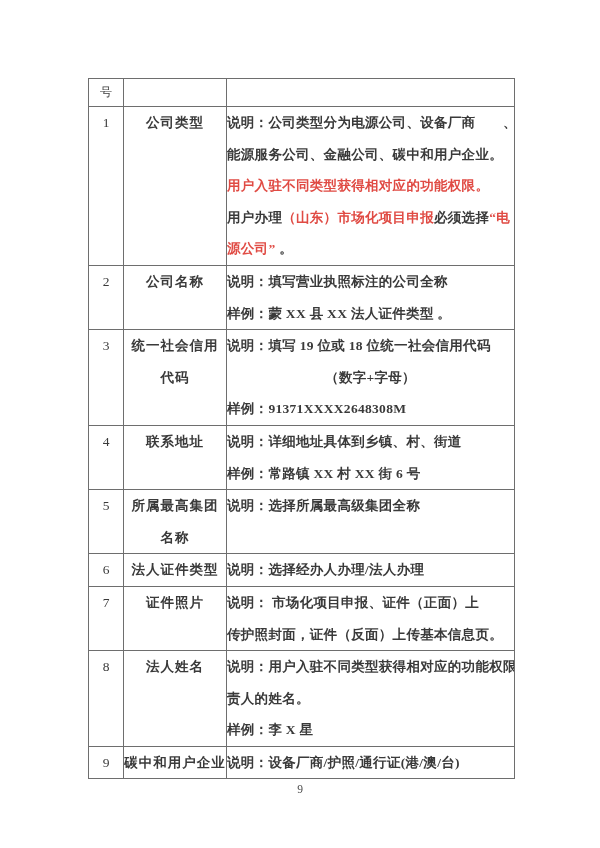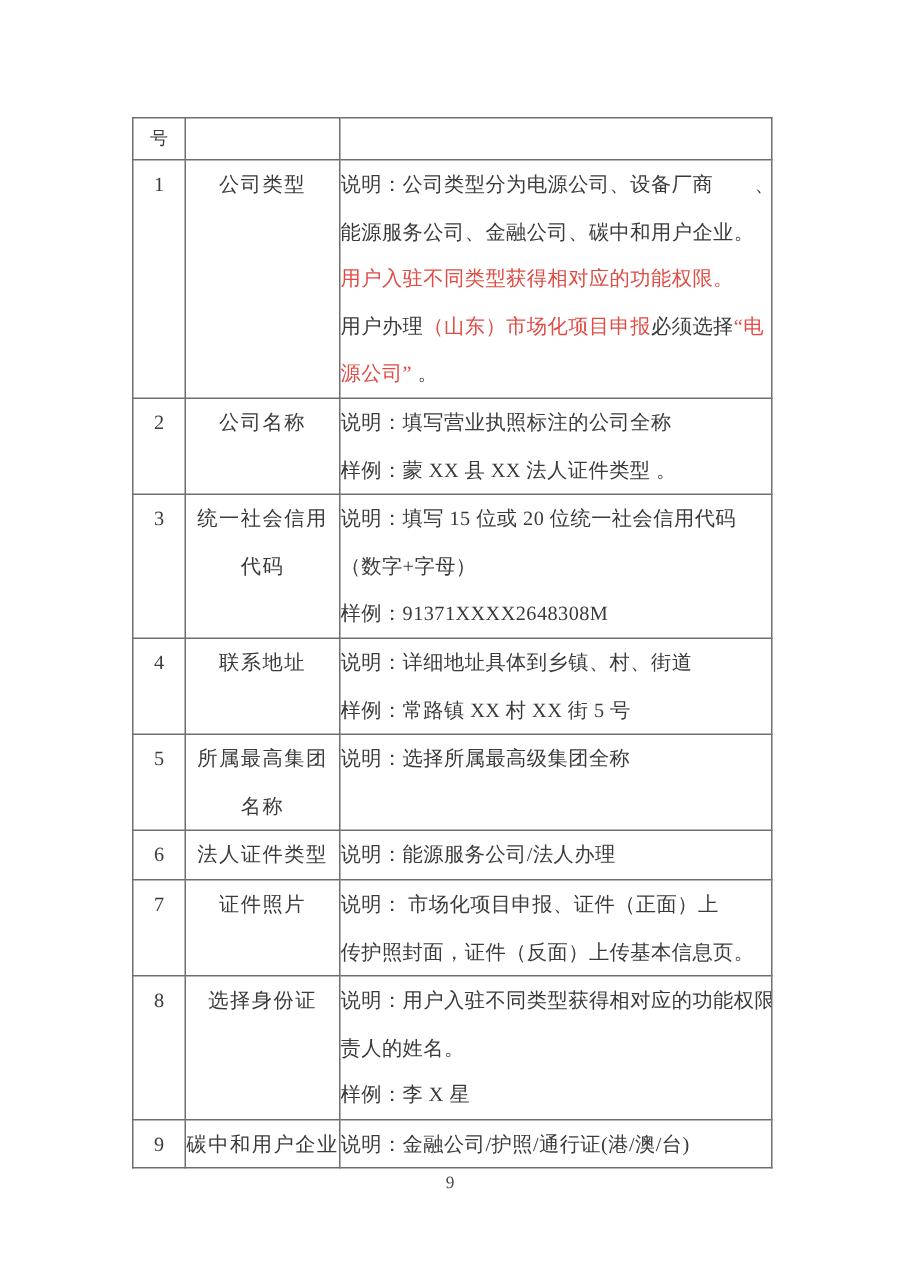--- a/index.html
+++ b/index.html
@@ -42,22 +42,22 @@
     font-family: "Liberation Serif", "DejaVu Serif", serif;
   }
   td.name {
     text-align: center;
     letter-spacing: 1px;
   }
   td.desc {
     padding: 0 4px 0 8px;
     letter-spacing: 0.3px;
   }
-  .line { white-space: nowrap; }
-  .center { text-align: left; }
+  .line { white-space: nowrap; font-weight: bold; }
+  .center { text-align: center; }
   .red { color: var(--red, #e04b44); text-align: center; }
   .pageno {
     position: absolute;
     top: 783px;
     left: 0;
     width: 600px;
     text-align: center;
     font-size: 11.5px;
     color: #4a4a4a;
   }
@@ -102,82 +102,82 @@
               <div class="line"><span>样例：蒙 XX 县 XX 法人证件类型 。</span></div>
             </td>
           </tr>
           <tr>
             <td class="num">3</td>
             <td class="name">
               <div class="line">统一社会信用</div>
               <div class="line">代码</div>
             </td>
             <td class="desc">
-              <div class="line"><span>说明：填写 15 位或 20 位统一社会信用代码</span></div>
+              <div class="line"><span>说明：填写 19 位或 18 位统一社会信用代码</span></div>
               <div class="line center"><span>（数字+字母）</span></div>
               <div class="line"><span>样例：91371XXXX2648308M</span></div>
             </td>
           </tr>
           <tr>
             <td class="num">4</td>
             <td class="name">
               <div class="line">联系地址</div>
             </td>
             <td class="desc">
               <div class="line"><span>说明：详细地址具体到乡镇、村、街道</span></div>
-              <div class="line"><span>样例：常路镇 XX 村 XX 街 5 号</span></div>
+              <div class="line"><span>样例：常路镇 XX 村 XX 街 6 号</span></div>
             </td>
           </tr>
           <tr>
             <td class="num">5</td>
             <td class="name">
               <div class="line">所属最高集团</div>
               <div class="line">名称</div>
             </td>
             <td class="desc">
               <div class="line"><span>说明：选择所属最高级集团全称</span></div>
               <div class="line">&nbsp;</div>
             </td>
           </tr>
           <tr>
             <td class="num">6</td>
             <td class="name">
               <div class="line">法人证件类型</div>
             </td>
             <td class="desc">
-              <div class="line"><span>说明：能源服务公司/法人办理</span></div>
+              <div class="line"><span>说明：选择经办人办理/法人办理</span></div>
             </td>
           </tr>
           <tr>
             <td class="num">7</td>
             <td class="name">
               <div class="line">证件照片</div>
             </td>
             <td class="desc">
               <div class="line"><span>说明： 市场化项目申报、证件（正面）上</span></div>
               <div class="line"><span>传护照封面，证件（反面）上传基本信息页。</span></div>
             </td>
           </tr>
           <tr>
             <td class="num">8</td>
             <td class="name">
-              <div class="line">选择身份证</div>
+              <div class="line">法人姓名</div>
             </td>
             <td class="desc">
               <div class="line"><span>说明：用户入驻不同类型获得相对应的功能权限</span></div>
               <div class="line"><span>责人的姓名。</span></div>
               <div class="line"><span>样例：李 X 星</span></div>
             </td>
           </tr>
           <tr>
             <td class="num">9</td>
             <td class="name">
               <div class="line">碳中和用户企业</div>
             </td>
             <td class="desc">
-              <div class="line"><span>说明：金融公司/护照/通行证(港/澳/台)</span></div>
+              <div class="line"><span>说明：设备厂商/护照/通行证(港/澳/台)</span></div>
             </td>
           </tr>
         </tbody>
     </table>
   </div>
   <div class="pageno">9</div>
 </div>
 
 </body></html>

